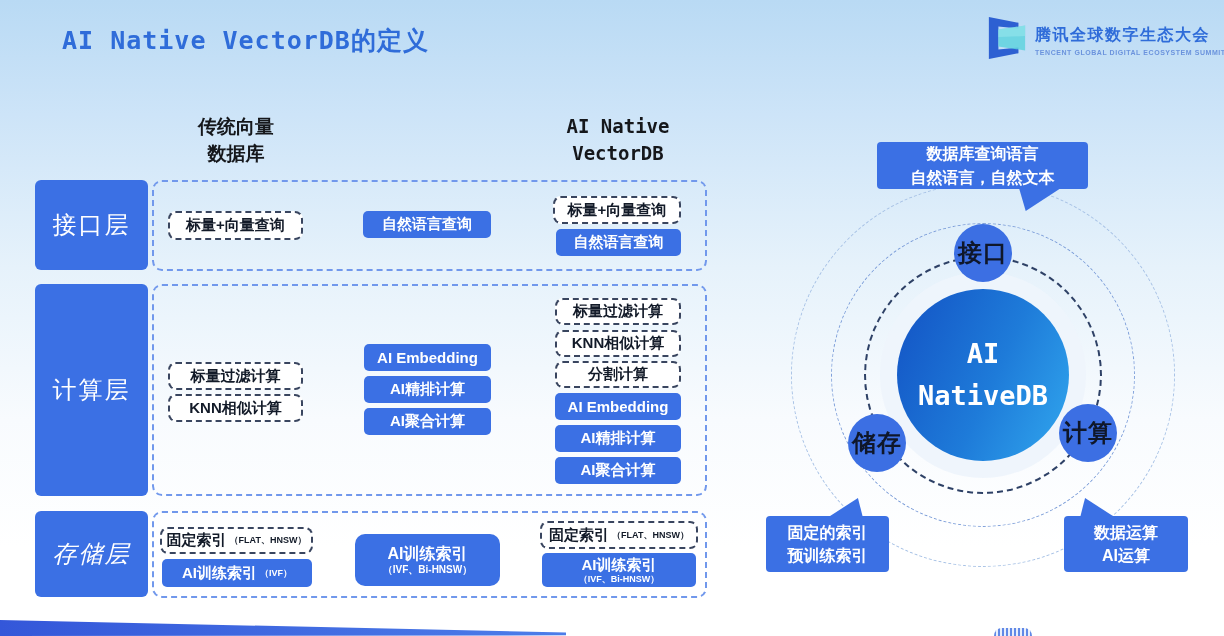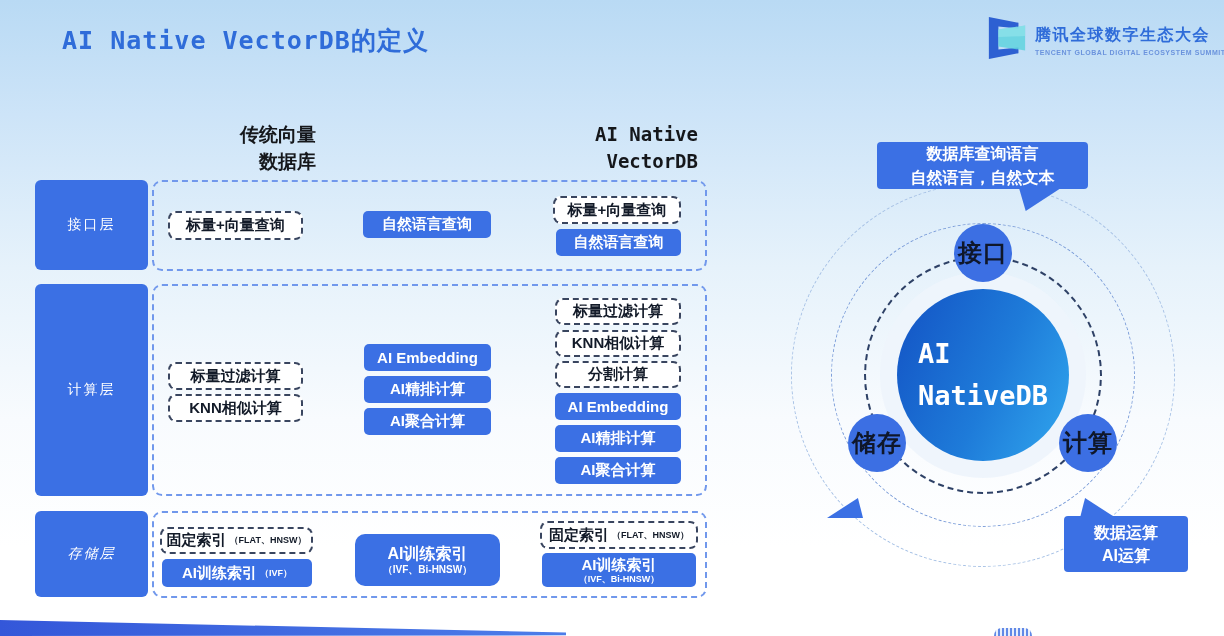--- a/index.html
+++ b/index.html
@@ -8,26 +8,26 @@
     background:linear-gradient(180deg,#b9daf4 0%,#cde4f8 18%,#e6f2fb 42%,#f8fbfe 66%,#ffffff 86%); }
 
   .title { position:absolute; left:34px; top:24px; font-family:"DejaVu Sans Mono",monospace;
     font-size:25px; font-weight:bold; color:#2f6cd9; letter-spacing:1px;margin-left:28px; }
 
   .logo { position:absolute; left:986px; top:16px; display:flex; align-items:center; gap:7px; }
   .logo-text { display:flex; flex-direction:column; }
   .logo-cn { font-size:16px; font-weight:bold; color:#2f6cd9; letter-spacing:1.5px; white-space:nowrap; }
   .logo-en { font-size:7px; font-weight:bold; color:#6b93dd; letter-spacing:0.55px; margin-top:3px; white-space:nowrap; }
 
-  .col-header { position:absolute; top:113px; text-align:right; white-space:pre-line;
-    font-family:"DejaVu Sans Mono",monospace; font-weight:bold; font-size:19px; line-height:1.42; color:#15171b;margin-top:8px; }
+  .col-header { position:absolute; top:113px; text-align:center; white-space:pre-line;
+    font-family:"DejaVu Sans Mono",monospace; font-weight:bold; font-size:19px; line-height:1.42; color:#15171b; }
   .ch1 { left:156px; width:160px; } .ch2 { left:332px; width:190px; } .ch3 { left:538px; width:160px; }
 
   .row-label { position:absolute; left:35px; width:113px; background:#3b70e4; border-radius:6px;
-    color:#fff; display:flex; align-items:center; justify-content:center; font-size:14px; letter-spacing:2px; }
+    color:#fff; display:flex; align-items:center; justify-content:center; font-size:24px; letter-spacing:2px; }
   .rl1 { top:180px; height:90px; } .rl2 { top:284px; height:212px; } .rl3 { top:511px; height:86px;font-style:italic; }
 
   .row-frame { position:absolute; left:152px; width:555px; border:2px dashed #7198ec; border-radius:10px; }
   .rf1 { top:180px; height:91px; } .rf2 { top:284px; height:212px; } .rf3 { top:511px; height:87px; }
 
   .bx { position:absolute; display:flex; align-items:center; justify-content:center;
     font-weight:bold; font-size:15px; gap:3px; white-space:nowrap; }
   .bx.dashed { background:#fff; border:2px dashed #39455f; border-radius:8px; color:#121a28; }
   .bx.solid  { background:#3b70e4; border-radius:5px; color:#fff; }
   .bx .sub { font-size:9px; font-weight:bold; }
@@ -36,26 +36,26 @@
   .bx.two-line .sub { font-size:10px; }
 
   .ring { position:absolute; border-radius:50%; }
   .ring-outer { left:791px; top:183px; width:384px; height:384px; border:1px dashed #a9c3e6; }
   .ring-mid   { left:831px; top:223px; width:304px; height:304px; border:1px dashed #7d9ed9; }
   .ring-inner { left:864px; top:256px; width:238px; height:238px; border:2px dashed #2e4166; }
   .halo { position:absolute; left:880px; top:272px; width:206px; height:206px;
     background:rgba(238,244,252,0.95); border-radius:50%; }
   .center-circle { position:absolute; left:897px; top:289px; width:172px; height:172px; border-radius:50%;
     background:linear-gradient(115deg,#1456c6 5%,#1e7bd9 55%,#31a7ee 100%);
-    color:#fff; display:flex; align-items:center; justify-content:center; text-align:left;
+    color:#fff; display:flex; align-items:center; justify-content:center; text-align:center;
     white-space:pre-line; font-family:"DejaVu Sans Mono",monospace; font-size:27px; font-weight:bold; line-height:1.55; }
 
   .node { position:absolute; width:58px; height:58px; border-radius:50%; background:#3c6fe3; color:#0f172a;
     display:flex; align-items:center; justify-content:center; font-size:24px; font-weight:bold; letter-spacing:1px; }
-  .node-top { left:954px; top:224px; } .node-left { left:848px; top:414px; } .node-right { left:1059px; top:414px; }
+  .node-top { left:954px; top:224px; } .node-left { left:848px; top:414px; } .node-right { left:1059px; top:404px; }
 
   .bubble { position:absolute; background:#3b70e4; border-radius:4px; color:#fff; font-weight:bold;
     text-align:center; white-space:pre-line; font-size:16px; line-height:1.45;
     display:flex; align-items:center; justify-content:center; }
   .bubble-top { left:877px; top:142px; width:211px; height:47px; }
   .bubble-left { left:766px; top:516px; width:123px; height:56px; }
   .bubble-right { left:1064px; top:516px; width:124px; height:56px; }
   .tail { position:absolute; background:#3b70e4; }
   .tail-top { left:1019px; top:188px; width:42px; height:23px; clip-path:polygon(0 0,100% 0,16% 100%); }
   .tail-left { left:827px; top:498px; width:36px; height:20px; clip-path:polygon(86% 0,0 100%,100% 100%); }
@@ -145,20 +145,22 @@
   <div class="center-circle">AI
 NativeDB</div>
 
   <div class="node node-top">接口</div>
   <div class="node node-left">储存</div>
   <div class="node node-right">计算</div>
 
   <div class="bubble bubble-top">数据库查询语言
 自然语言，自然文本</div>
   <div class="tail tail-top"></div>
+  <div class="bubble bubble-left">固定的索引
+预训练索引</div>
   <div class="tail tail-left"></div>
   <div class="bubble bubble-right">数据运算
 AI运算</div>
   <div class="tail tail-right"></div>
 
   <div class="wedge"></div>
   <div class="dome"></div>
 
 </div>
 

